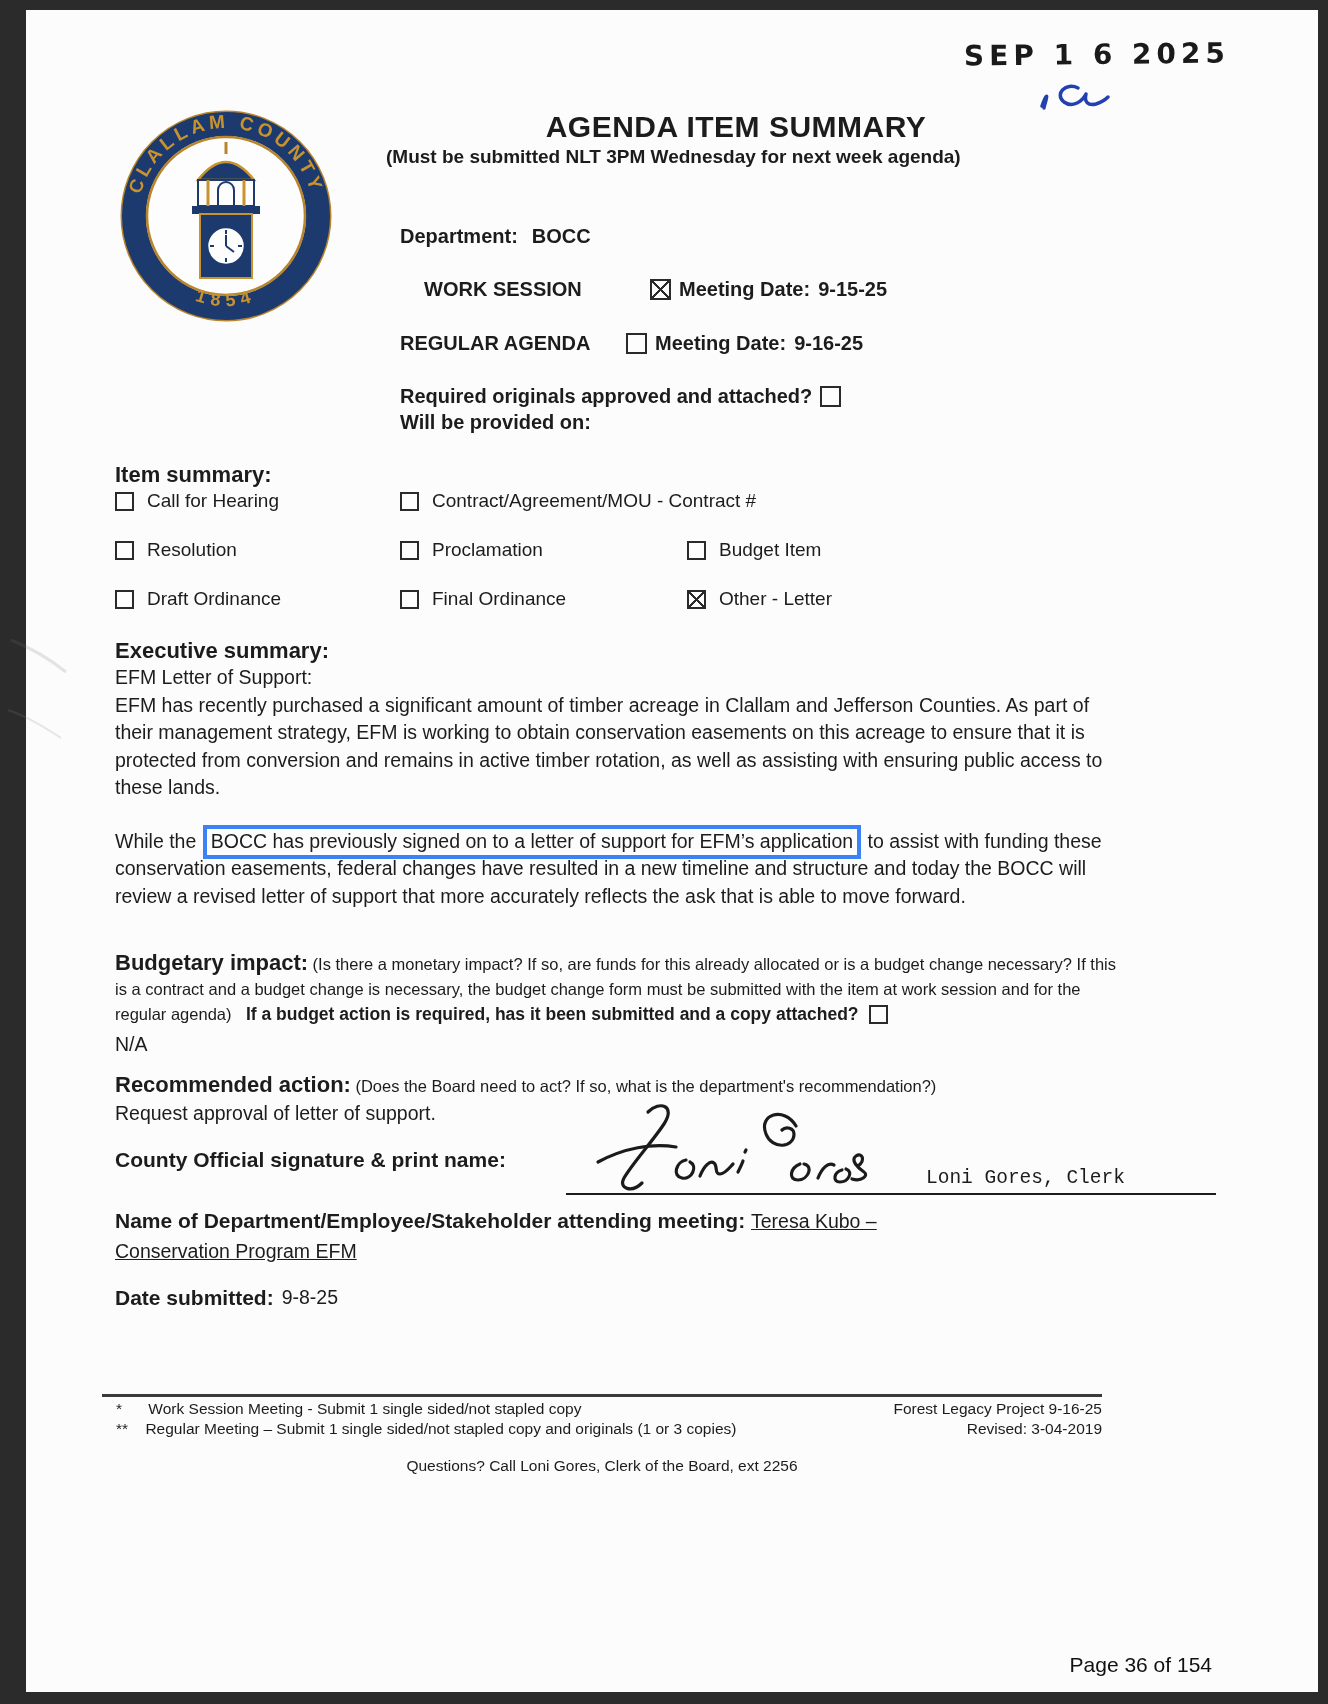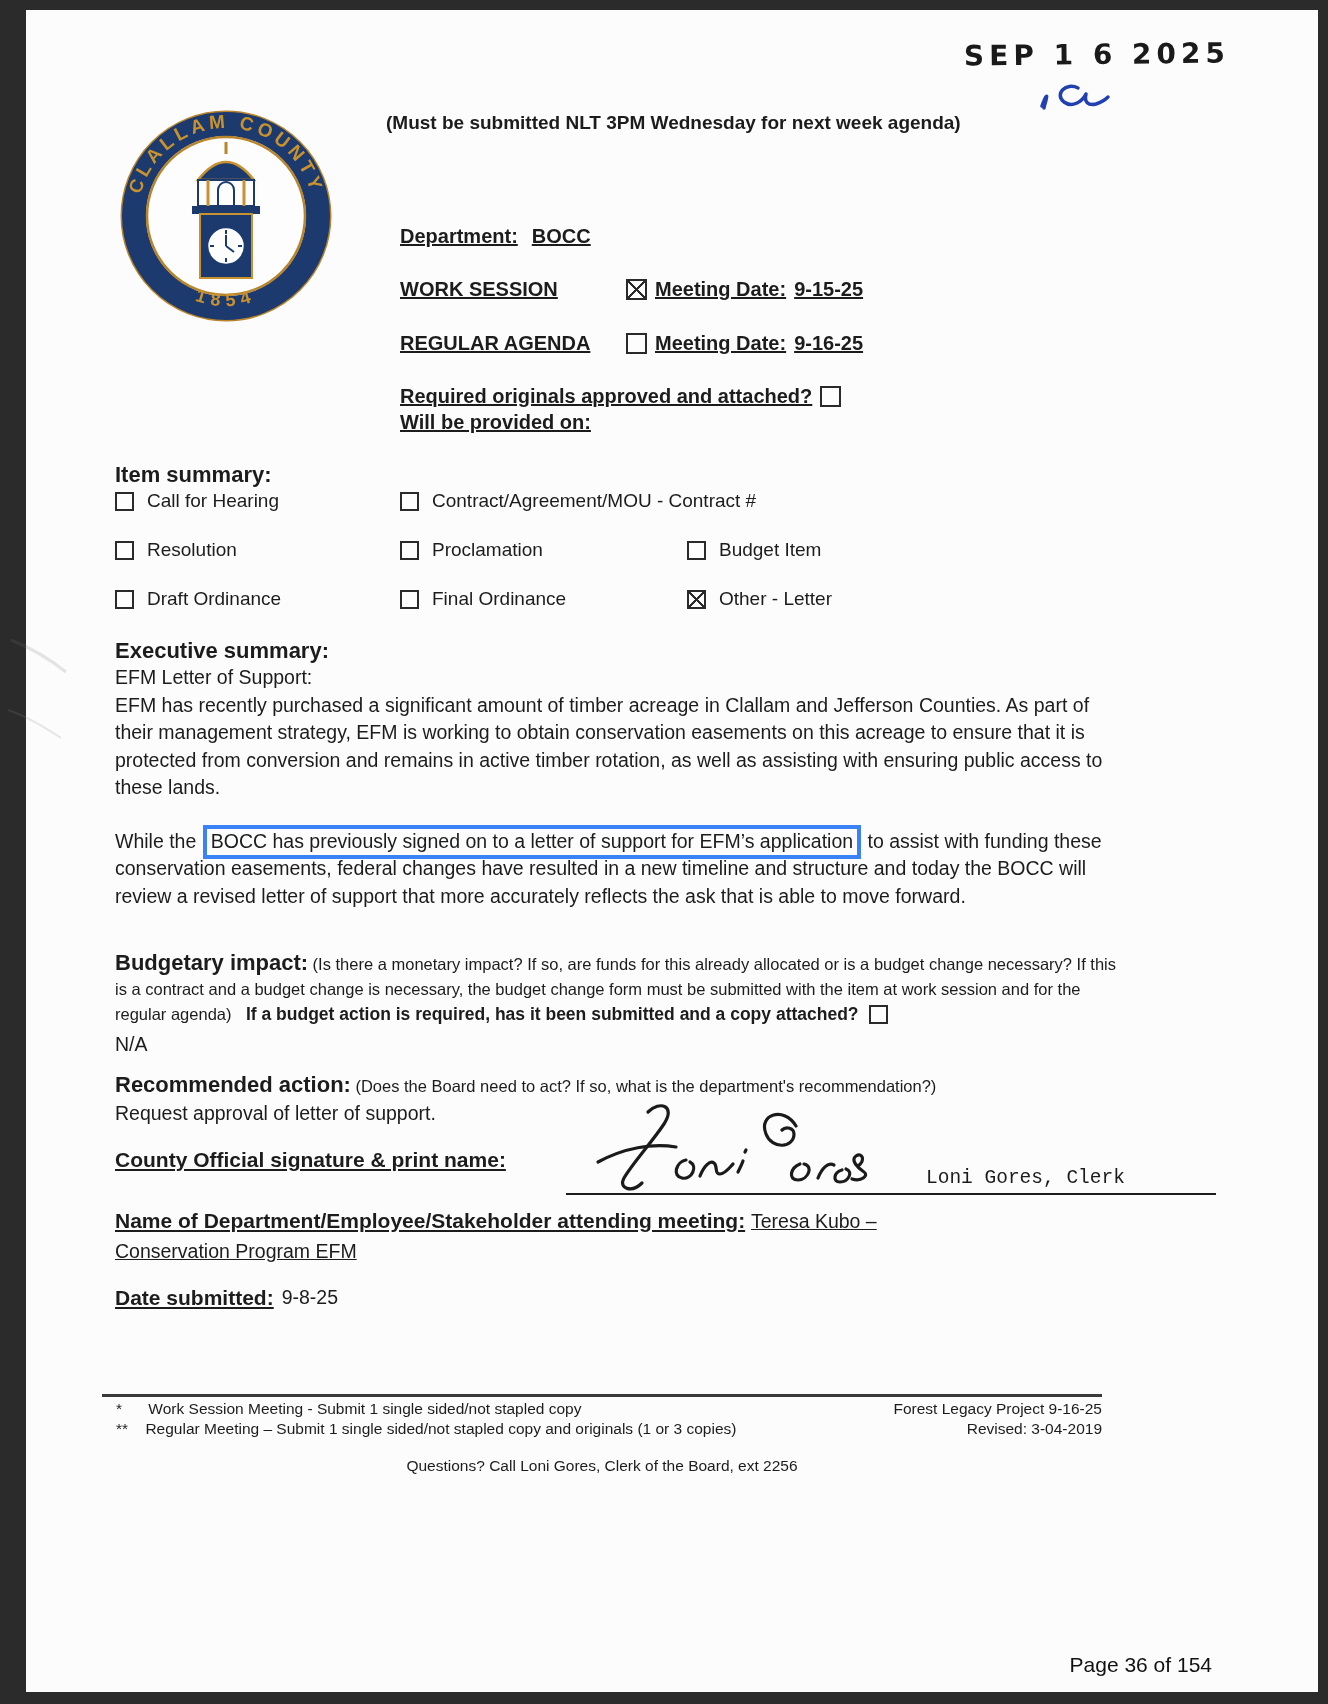--- a/index.html
+++ b/index.html
@@ -33,21 +33,21 @@
   
   .title {
     font-size:30px; font-weight:bold; letter-spacing:0.5px;
     text-align:center; white-space:nowrap;
   }
   .subtitle {
     font-size:19px; font-weight:bold; text-align:left; white-space:nowrap;
   }
 
   
-  .frm-label { font-size:20px; font-weight:bold; white-space:nowrap;text-decoration:underline; }
+  .frm-label { font-size:20px; font-weight:bold; white-space:nowrap; }
   .frm-row { display:flex; align-items:center; gap:8px; white-space:nowrap; }
 
   .checkbox {
     display:inline-block;
     width:21px; height:21px;
     border:2px solid #2a2a2a;
     background:#fdfdfd;
     vertical-align:-3px;
     flex:0 0 auto;
   }
@@ -132,30 +132,31 @@
         <line x1="108" y1="150" x2="108" y2="154"></line>
         <line x1="92" y1="138" x2="96" y2="138"></line>
         <line x1="120" y1="138" x2="124" y2="138"></line>
         <line x1="108" y1="138" x2="108" y2="127"></line>
         <line x1="108" y1="138" x2="116" y2="144"></line>
       </g>
     </g>
   </svg>
 
   <div class="abs" style="left:360px; top:100px; width:700px;">
+    <div class="title">AGENDA ITEM SUMMARY</div>
     <div class="subtitle" style="margin-top:2px;">(Must be submitted NLT 3PM Wednesday for next week agenda)</div>
   </div>
 
   <div class="abs frm-row" style="left:374px; top:215px;">
     <span class="frm-label">Department:</span>
     <span class="frm-label" style="margin-left:6px;">BOCC</span>
   </div>
 
   <div class="abs frm-row" style="left:374px; top:268px;">
-    <span class="frm-label" style="width:218px;">WORK SESSION</span>
+    <span class="frm-label" style="width:218px;margin-left:24px;">WORK SESSION</span>
     <span class="checkbox checked"></span>
     <span class="frm-label">Meeting Date:</span>
     <span class="frm-label">9-15-25</span>
   </div>
 
   <div class="abs frm-row" style="left:374px; top:322px;">
     <span class="frm-label" style="width:218px;">REGULAR AGENDA</span>
     <span class="checkbox"></span>
     <span class="frm-label">Meeting Date:</span>
     <span class="frm-label">9-16-25</span>

